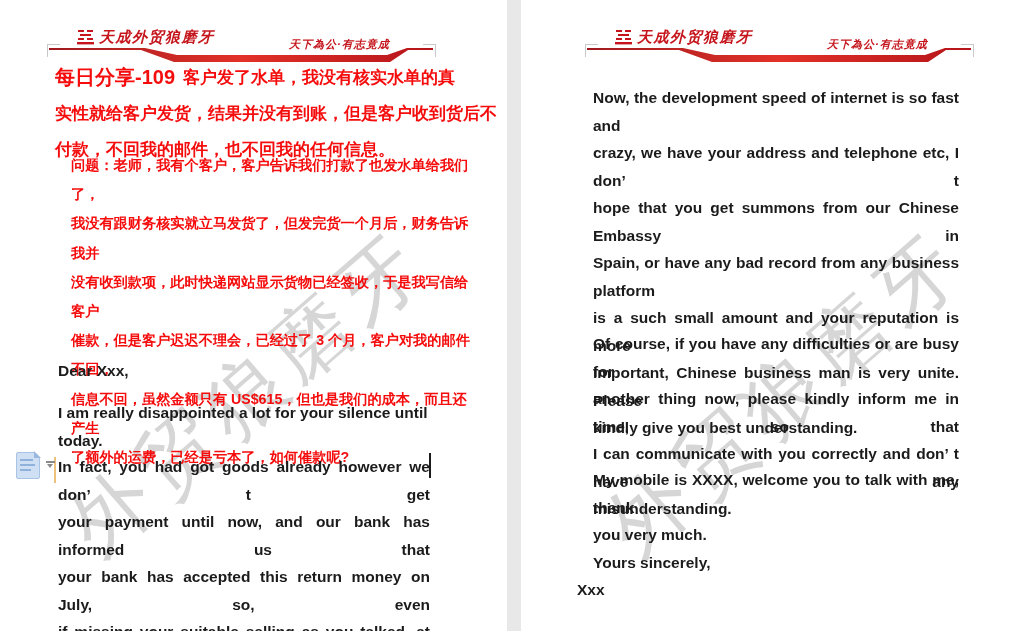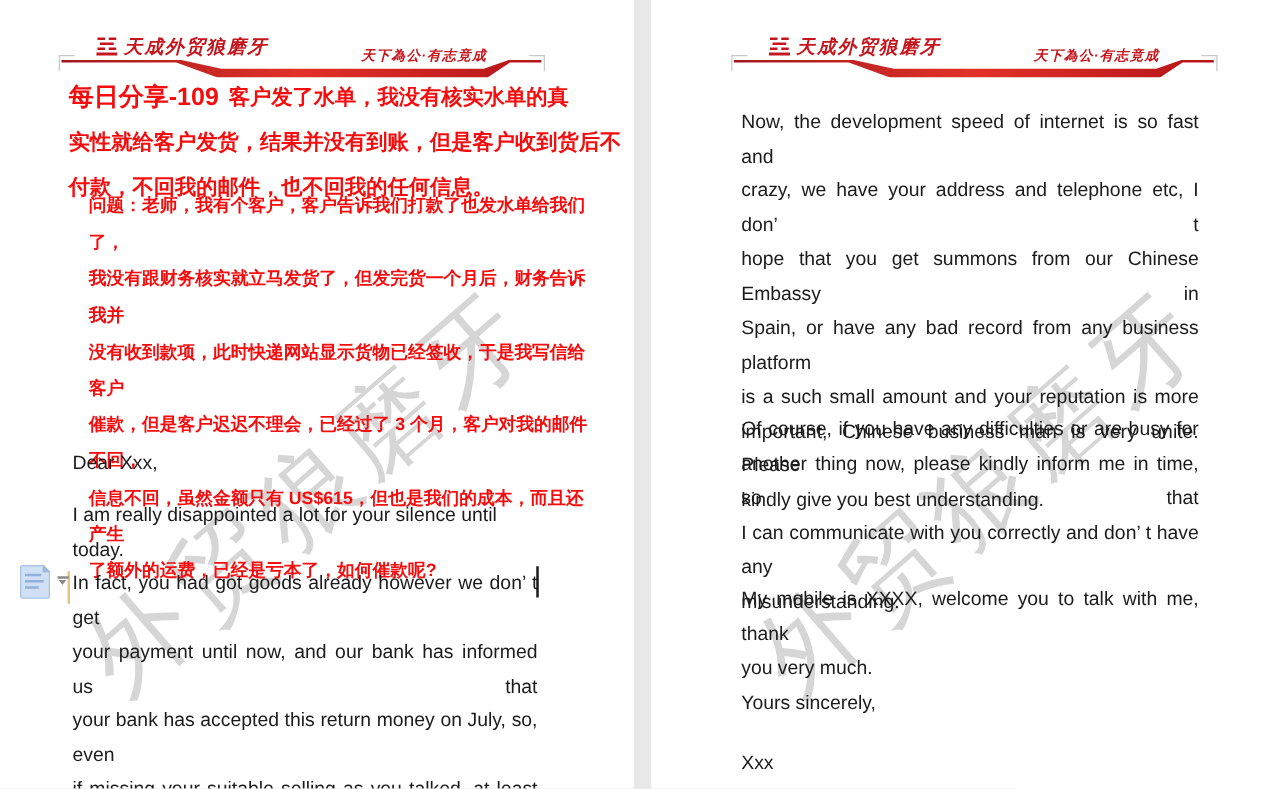--- a/index.html
+++ b/index.html
@@ -33,29 +33,29 @@
   
   .red { color:#f50d0d; font-weight:700; }
   .title-l1 { position:absolute; left:72px; top:64px; width:412px; white-space:nowrap; }
   .title-lead { font-size:20px; vertical-align:-1px;text-align:right; }
   .title-rest { font-size:17px; margin-left:8px; }
   .title-l2 { position:absolute; left:72px; top:102px; width:412px; font-size:17px; white-space:nowrap; }
   .title-l3 { position:absolute; left:72px; top:138px; width:412px; font-size:17px; white-space:nowrap; }
   .question { position:absolute; left:88px; top:151px; width:404px; font-size:14.2px; line-height:29.2px; }
 
   
-  .en { color:#1b1b1b; font-weight:400; font-size:15.5px; line-height:27.5px; }
+  .en { color:#1b1b1b; font-weight:700; font-size:15.5px; line-height:27.5px; }
   .p1-dear   { position:absolute; left:75px; top:345px; width:372px;margin-top:12px; }
   .p1-open   { position:absolute; left:75px; top:399px; width:372px; }
   .p1-infact { position:absolute; left:75px; top:453px; width:372px; }
   .p2-now    { position:absolute; left:72px; top:84px;  width:366px; }
   .p2-ofc    { position:absolute; left:72px; top:330px; width:366px; }
   .p2-mob    { position:absolute; left:72px; top:466px; width:366px; }
   .p2-close  { position:absolute; left:72px; top:549px; width:366px; }
-  .p2-sign   { position:absolute; left:72px; top:576px; width:366px;margin-top:21px; }
+  .p2-sign   { position:absolute; left:56px; top:576px; width:366px; }
 
   .tl { text-align:left; }
   .tl.just { text-align:justify; text-align-last:justify; }
 
   
   .caret { position:absolute; left:446px; top:453px; width:1.5px; height:25px; background:#1b1b1b; }
   .edit-mark { position:absolute; left:71px; top:457px; width:2px; height:26px; background:#e9b45a; opacity:.8; }
 
   
   .doc-btn { position:absolute; left:33px; top:452px; width:24px; height:27px; }

